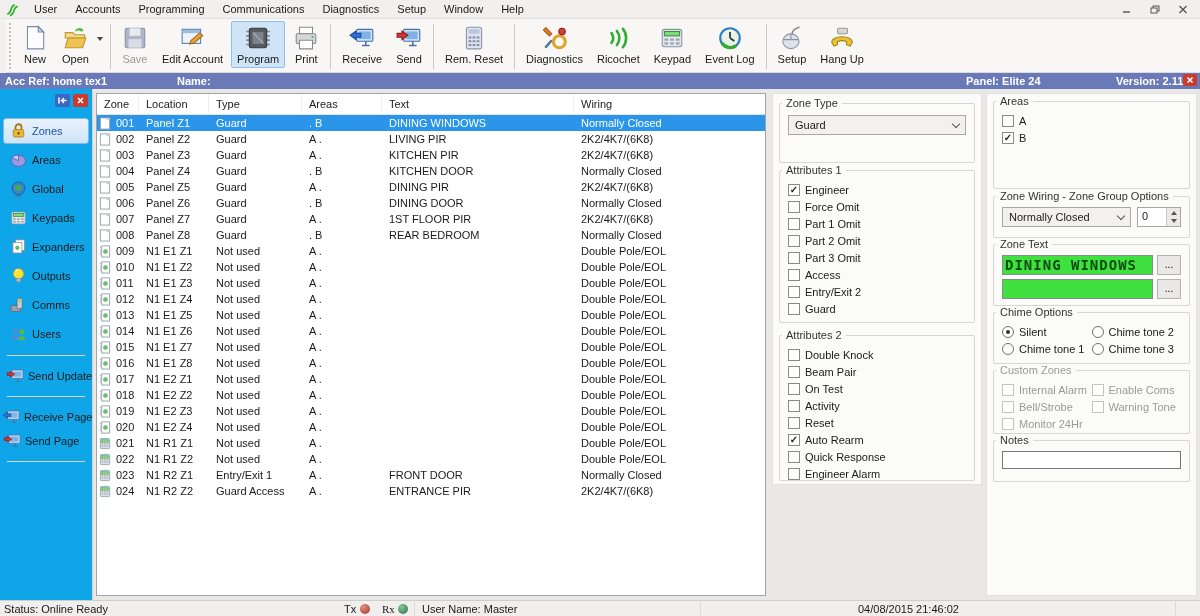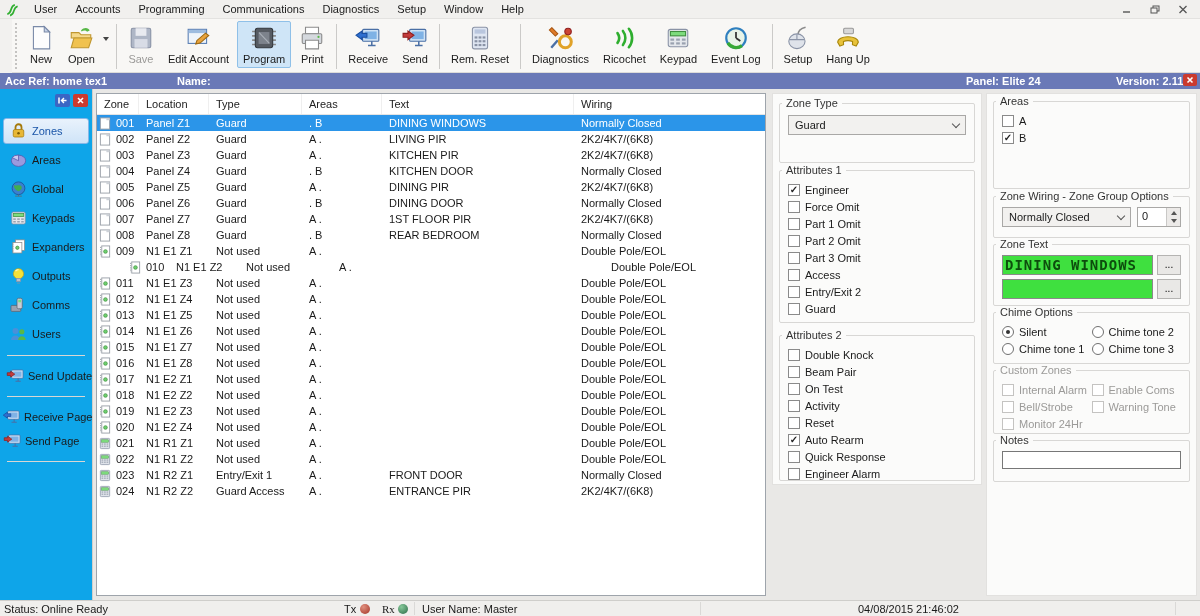--- a/index.html
+++ b/index.html
@@ -10,21 +10,21 @@
   
   .menubar { position:absolute; top:0; left:0; right:0; height:19px; background:#f1f0ee; display:flex; align-items:center; border-bottom:1px solid #e3e2e0; }
   .app-icon { width:16px; height:15px; margin:0 5px 0 4px; display:inline-flex; }
   .app-icon svg { width:100%; height:100%; }
   .menu-item { padding:2px 9px; cursor:default;text-align:center; }
   .win-controls { margin-left:auto; display:flex; align-items:center; gap:14px; padding-right:10px; color:#555; }
   .win-controls span { display:inline-flex; align-items:center; justify-content:center; width:14px; height:12px; font-size:12px; line-height:1; }
   .win-controls svg { width:10px; height:9px; }
 
   
-  .toolbar { position:absolute; top:19px; left:12px; right:0; height:54px; background:#f8f7f5; border-bottom:1px solid #dcdbd9; display:flex; align-items:flex-start; padding:2px 0 0 2px; }
+  .toolbar { position:absolute; top:19px; left:6px; right:0; height:54px; background:#f8f7f5; border-bottom:1px solid #dcdbd9; display:flex; align-items:flex-start; padding:2px 0 0 2px; }
   .grip { width:4px; height:46px; margin:2px 2px 0 1px; border-left:2px dotted #c4c3c1; }
   .tbtn { display:flex; flex-direction:column; align-items:center; justify-content:flex-start; padding:3px 5px 2px; margin:0 1px; border:1px solid transparent; border-radius:2px; }
   .tbtn .ticon { width:26px; height:26px; display:inline-flex; }
   .tbtn .ticon svg { width:100%; height:100%; }
   .tbtn .tlabel { margin-top:2px; white-space:nowrap; }
   .tbtn.active { background:#cfe5f7; border-color:#8fc0e8; }
   .tbtn.disabled .tlabel { color:#9b9a98; }
   .dd-arrow { width:0; height:0; border-left:3.5px solid transparent; border-right:3.5px solid transparent; border-top:4px solid #444; margin:16px 3px 0 1px; }
   .tsep { width:1px; align-self:stretch; background:#cbcac8; margin:3px 4px; }
 
@@ -605,21 +605,21 @@
                   <path d="M1.2 2v10" stroke="#9aa0a8" stroke-dasharray="1.2 1.2"></path>
                   <circle cx="6.5" cy="7" r="2" fill="#6fcf6f" stroke="#3f8f3f" stroke-width=".7"></circle>
                 </svg></span><span>009</span></div>
             <div class="t-cell" style="width: 70px;">N1 E1 Z1</div>
             <div class="t-cell" style="width: 93px;">Not used</div>
             <div class="t-cell" style="width: 80px;">A .</div>
             <div class="t-cell" style="width: 192px;"></div>
             <div class="t-cell flex">Double Pole/EOL</div>
           </div>
           <div class="t-row">
-            <div class="t-cell c0" style="width: 42px; margin-left: 30px;"><span class="ric"><svg viewBox="0 0 12 14">
+            <div class="t-cell c0" style="width: 42px;"><span class="ric"><svg viewBox="0 0 12 14">
                   <rect x="2.5" y="1" width="8.5" height="12" fill="#fff" stroke="#9aa0a8"></rect>
                   <path d="M1.2 2v10" stroke="#9aa0a8" stroke-dasharray="1.2 1.2"></path>
                   <circle cx="6.5" cy="7" r="2" fill="#6fcf6f" stroke="#3f8f3f" stroke-width=".7"></circle>
                 </svg></span><span>010</span></div>
             <div class="t-cell" style="width: 70px;">N1 E1 Z2</div>
             <div class="t-cell" style="width: 93px;">Not used</div>
             <div class="t-cell" style="width: 80px;">A .</div>
             <div class="t-cell" style="width: 192px;"></div>
             <div class="t-cell flex">Double Pole/EOL</div>
           </div>

